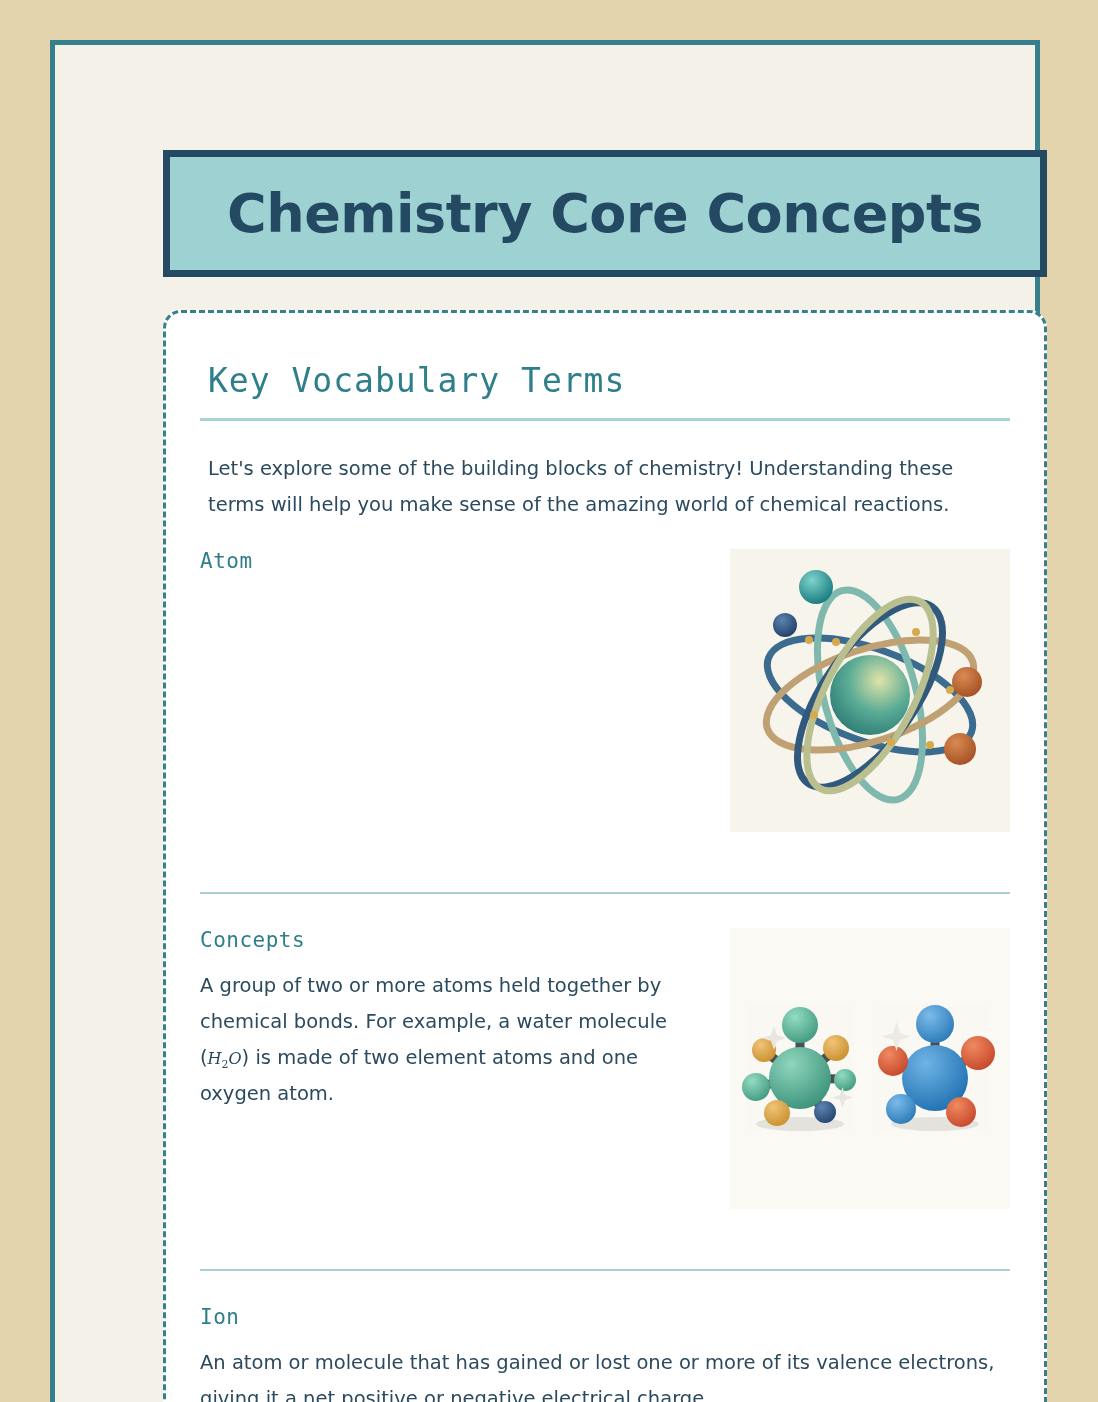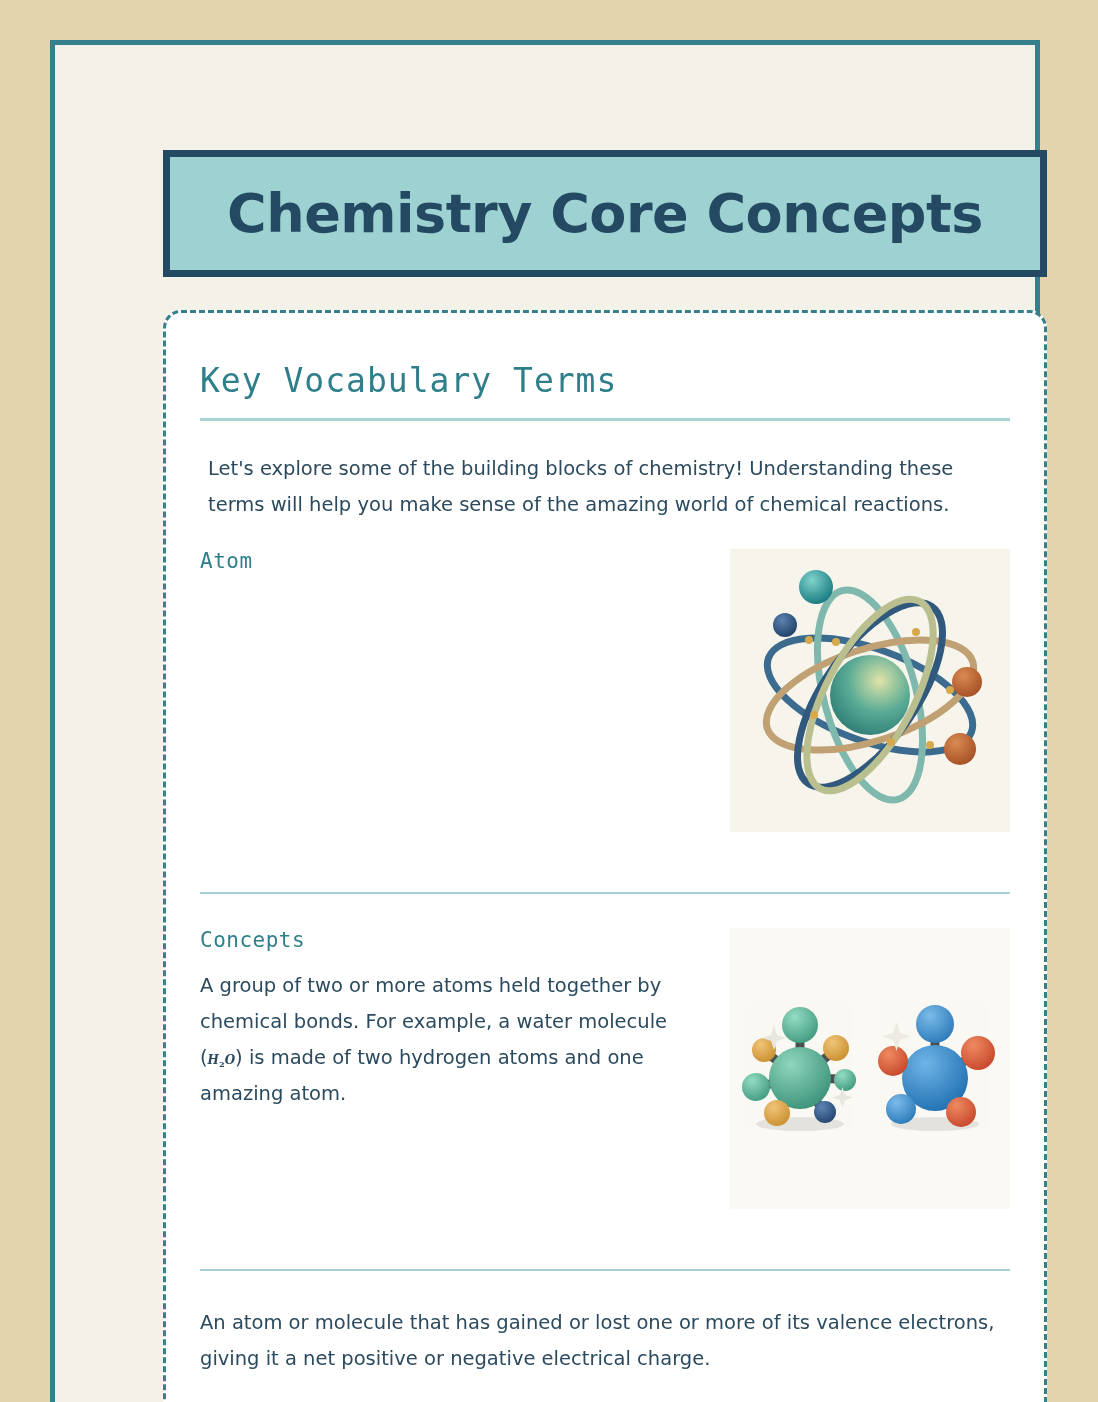--- a/index.html
+++ b/index.html
@@ -64,21 +64,21 @@
     border-radius: 18px 18px 0 0;
     background: #ffffff;
     padding: 48px 34px 0 34px;
     overflow: hidden;
   }
 
   .section-heading {
     font-family: "DejaVu Sans Mono", monospace;
     font-size: 33px;
     color: #2e7f8a;
-    margin: 0 0 18px 0;
+    margin: 0 0 18px 8px;
     letter-spacing: 1px;
     font-weight: normal;
   }
   .heading-rule {
     height: 3px;
     background: #a8d4d4;
     width: 100%;
     margin: 0 0 30px 0;
   }
 
@@ -115,22 +115,21 @@
   .term-desc {
     font-family: "DejaVu Sans", sans-serif;
     font-size: 19.5px;
     line-height: 1.85;
     color: #2b4a5e;
     margin: 0;
   }
   .mathspan {
     font-family: "DejaVu Serif", serif;
     font-style: italic;
-    font-size: 12px;
-    font-weight: bold;
+    font-size: 16px;
   }
   .mathspan sub {
     font-style: normal;
     font-size: 0.68em;
   }
 
   .term-divider {
     height: 2px;
     background: #a8cfd4;
     width: 100%;
@@ -222,21 +221,21 @@
       </div>
     </div>
 
     <div class="spacer-lg"></div>
     <div class="term-divider"></div>
     <div class="spacer-md"></div>
 
     <div class="term-entry">
       <div class="term-text-col">
         <h3 class="term-title">Concepts</h3>
-        <p class="term-desc"><span>A group of two or more atoms held together by chemical bonds. For example, a water molecule (</span><span class="mathspan"><span>H</span><sub>2</sub><span>O</span></span><span>) is made of two hydrogen atoms and one amazing atom.</span></p>
+        <p class="term-desc"><span>A group of two or more atoms held together by chemical bonds. For example, a water molecule (</span><span class="mathspan"><span>H</span><sub>2</sub><span>O</span></span><span>) is made of two element atoms and one oxygen atom.</span></p>
       </div>
       <div class="term-figure molecule-fig">
         <svg class="figure-svg" viewBox="0 0 280 281" xmlns="http://www.w3.org/2000/svg">
           <rect x="0" y="0" width="280" height="281" fill="#fbf9f4"></rect>
           <defs>
             <radialGradient id="mteal" cx="36%" cy="28%" r="78%">
               <stop offset="0%" stop-color="#8fd6bd"></stop>
               <stop offset="100%" stop-color="#3b9179"></stop>
             </radialGradient>
             <radialGradient id="mtealS" cx="36%" cy="28%" r="78%">
@@ -310,18 +309,19 @@
         </svg>
       </div>
     </div>
 
     <div class="spacer-lg"></div>
     <div class="term-divider"></div>
     <div class="spacer-md"></div>
 
     <div class="term-entry no-image">
       <div class="term-text-col">
+        <h3 class="term-title">Ion</h3>
         <p class="term-desc">An atom or molecule that has gained or lost one or more of its valence electrons, giving it a net positive or negative electrical charge.</p>
       </div>
     </div>
 
   </div>
 </div>
 
 </body></html>

